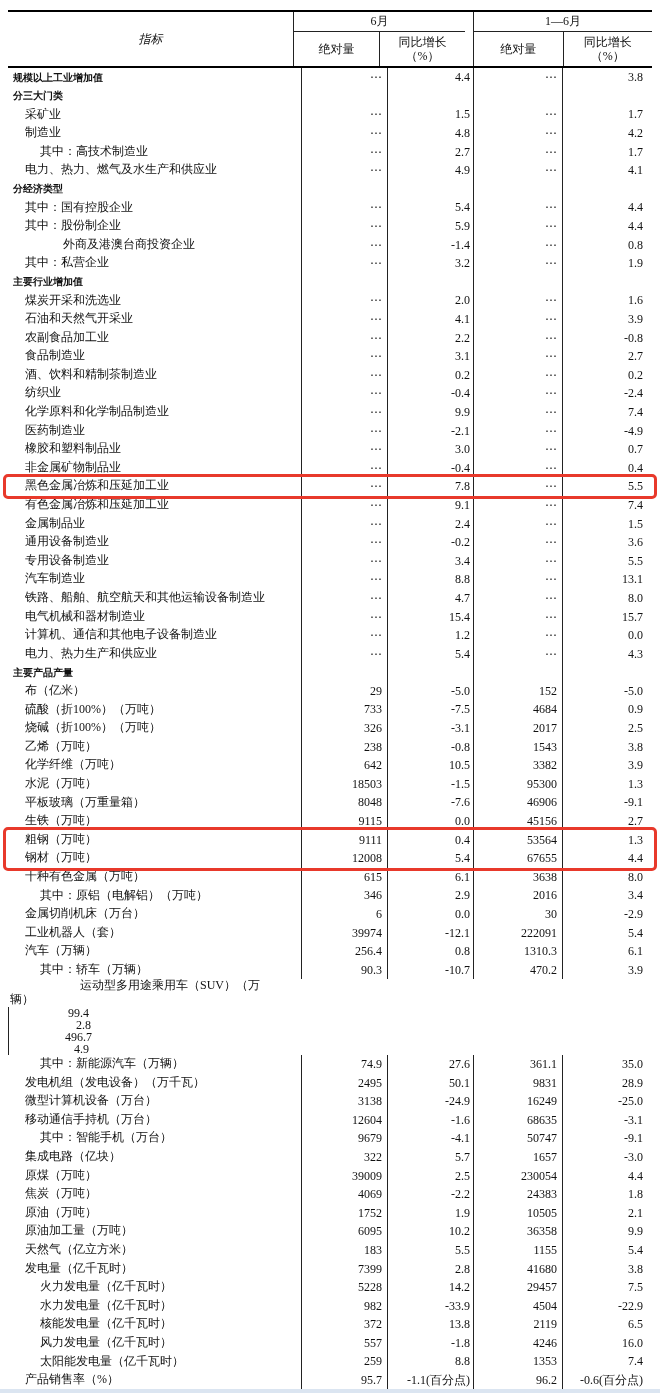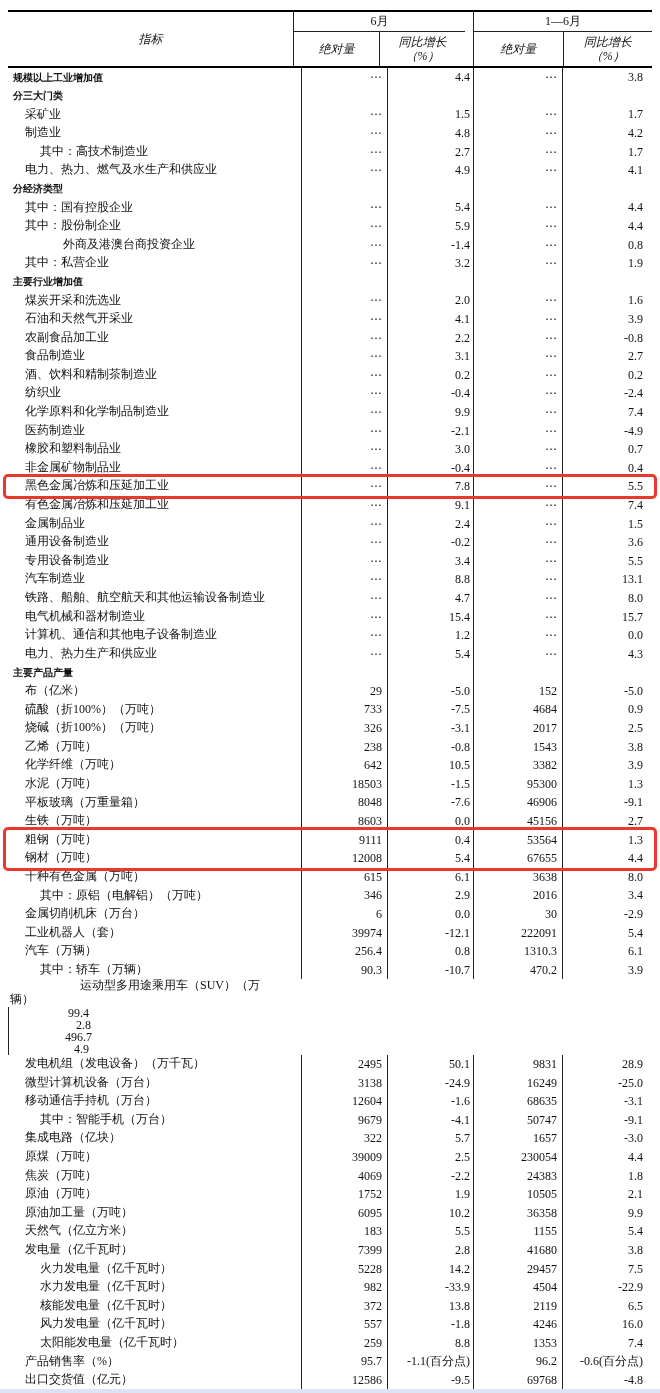--- a/index.html
+++ b/index.html
@@ -8,21 +8,21 @@
   .tbl{position:absolute;left:8px;top:10px;width:644px;}
 
   
   .thead{display:flex;border-top:2.5px solid #000;border-bottom:2px solid #000;box-sizing:border-box;}
   .th-label{width:293px;display:flex;align-items:center;justify-content:center;box-sizing:border-box;font-style:italic;}
   .th-groups{display:flex;flex:1;}
   .th-group{box-sizing:border-box;border-left:1px solid #222;display:flex;flex-direction:column;}
   .th-group.g1{width:172px;}
   .th-group.g2{width:179px;margin-left:8px;}
   .th-group-label{height:19px;border-bottom:1px solid #222;display:flex;align-items:center;justify-content:center;font-family:Liberation Serif, serif;}
-  .th-subs{display:flex;height:34px;font-style:italic;}
+  .th-subs{display:flex;height:34px;}
   .th-sub{flex:1;display:flex;align-items:center;justify-content:center;text-align:center;
           white-space:pre-line;line-height:1.2;box-sizing:border-box;}
   .th-sub.second{border-left:1px solid #222;}
 
   
   .tbody{border-bottom:2.5px solid #000;}
   .row{display:flex;min-height:18.6px;align-items:stretch;}
   .row.wrap{min-height:37.2px;flex-direction:column;}
   .c-label{width:293px;box-sizing:border-box;display:flex;align-items:center;
            white-space:pre-line;line-height:1.15;}
@@ -354,21 +354,21 @@
         </div>
         <div class="row">
           <div class="c-label ind1">平板玻璃（万重量箱）</div>
           <div class="cell c1">8048</div>
           <div class="cell c2">-7.6</div>
           <div class="cell c3">46906</div>
           <div class="cell c4">-9.1</div>
         </div>
         <div class="row">
           <div class="c-label ind1">生铁（万吨）</div>
-          <div class="cell c1">8603</div>
+          <div class="cell c1">9115</div>
           <div class="cell c2">0.0</div>
           <div class="cell c3">45156</div>
           <div class="cell c4">2.7</div>
         </div>
         <div class="hl-group">
           <div class="hl-box"></div>
           <div class="row">
             <div class="c-label ind1">粗钢（万吨）</div>
             <div class="cell c1">9111</div>
             <div class="cell c2">0.4</div>
@@ -427,20 +427,27 @@
         </div>
         <div class="row wrap">
           <div class="c-label ind4">运动型多用途乘用车（SUV）（万
 辆）</div>
           <div class="cell c1">99.4</div>
           <div class="cell c2">2.8</div>
           <div class="cell c3">496.7</div>
           <div class="cell c4">4.9</div>
         </div>
         <div class="row">
+          <div class="c-label ind2">其中：新能源汽车（万辆）</div>
+          <div class="cell c1">74.9</div>
+          <div class="cell c2">27.6</div>
+          <div class="cell c3">361.1</div>
+          <div class="cell c4">35.0</div>
+        </div>
+        <div class="row">
           <div class="c-label ind1">发电机组（发电设备）（万千瓦）</div>
           <div class="cell c1">2495</div>
           <div class="cell c2">50.1</div>
           <div class="cell c3">9831</div>
           <div class="cell c4">28.9</div>
         </div>
         <div class="row">
           <div class="c-label ind1">微型计算机设备（万台）</div>
           <div class="cell c1">3138</div>
           <div class="cell c2">-24.9</div>

